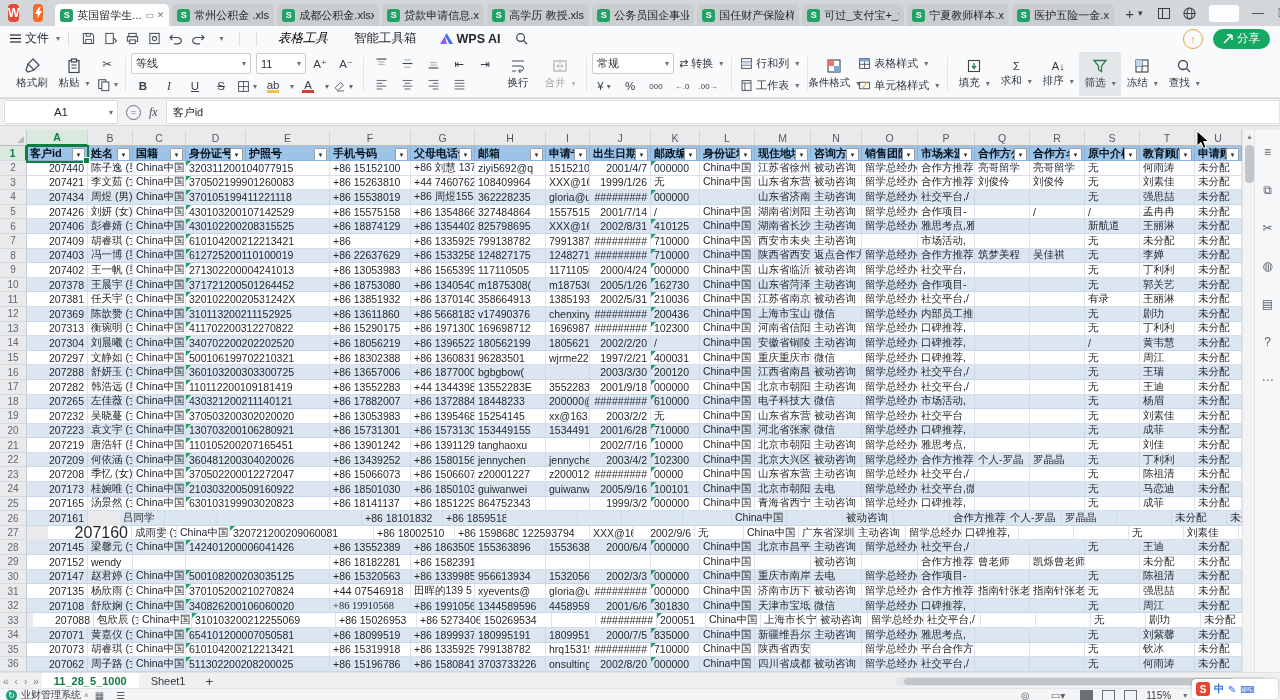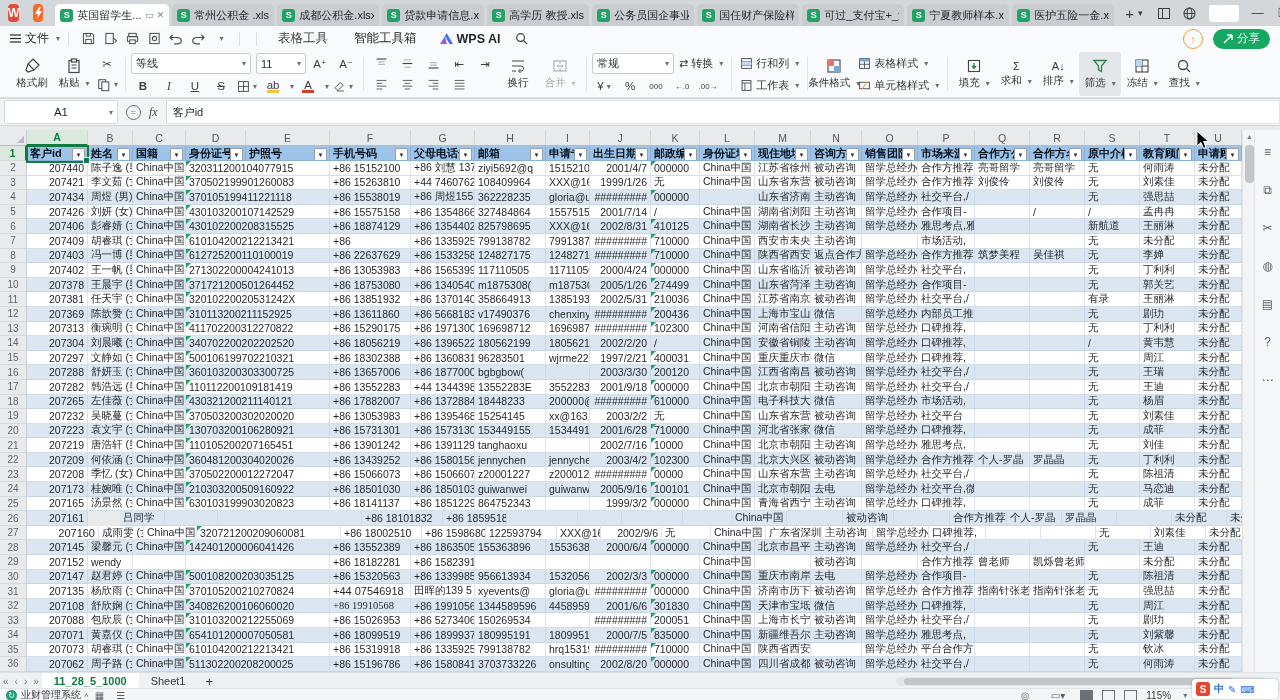--- a/index.html
+++ b/index.html
@@ -27,21 +27,21 @@
   #avatar{width:30px;height:17px;background:#fdfdfd;border-radius:3px;margin:0 6px;}
   
   #menubar{position:absolute;left:0;top:26px;width:1280px;height:25px;background:#f9fafb;
        border-bottom:1px solid #e6e8ea;display:flex;align-items:center;}
   .file-btn{display:flex;align-items:center;gap:4px;margin-left:10px;color:#24282d;font-size:12px;}
   .vsep{width:1px;height:14px;background:#dcdee0;margin:0 8px;}
   .qicon{width:22px;height:20px;display:flex;align-items:center;justify-content:center;color:#4a4f55;}
   .menuitem{padding:0 13px;font-size:12.5px;height:25px;line-height:24px;position:relative;color:#24282d;}
   .menuitem.active{color:#0e7c45;font-weight:bold;}
   .menuitem.active::after{content:"";position:absolute;left:12px;right:12px;bottom:0;height:2px;background:#0e7c45;}
-  .menuitem.ctx{color:#404040;}
+  .menuitem.ctx{color:#000000;font-style:italic;}
   .ai-item{display:flex;align-items:center;gap:4px;padding:0 10px;font-size:12.5px;font-weight:bold;color:#24282d;}
   #menu-right{margin-left:auto;display:flex;align-items:center;margin-right:10px;gap:10px;}
   .upg{width:18px;height:18px;border-radius:50%;border:1.4px solid #e8a33d;color:#e8a33d;
        display:flex;align-items:center;justify-content:center;font-size:11px;}
   .sharebtn{height:20px;padding:0 10px;border-radius:10px;background:#15a862;color:#fff;font-size:11.5px;
        display:flex;align-items:center;gap:4px;}
   
   #toolbar{position:absolute;left:0;top:51px;width:1280px;height:47px;background:#f9fafb;
        border-bottom:1px solid #dfe1e3;display:flex;align-items:center;padding-left:6px;box-sizing:border-box;}
   .tgroup{display:flex;align-items:center;height:44px;padding:0 5px;}
@@ -902,21 +902,21 @@
           <div class="rowhdr">10</div>
           <div class="c ar" style="width: 61px; font-size: 10.5px;">207378</div>
           <div class="c" style="width: 45px; font-size: 10.5px;">王晨宇 (男)</div>
           <div class="c" style="width: 53px; font-size: 10.5px;">China中国</div>
           <div class="c tri" style="width: 144px; font-size: 10.5px;">371721200501264452</div>
           <div class="c" style="width: 81px; font-size: 10.5px;">+86 18753080</div>
           <div class="c" style="width: 64px; font-size: 10.5px;">+86 1340540988</div>
           <div class="c" style="width: 71px; font-size: 10.5px;">m1875308(</div>
           <div class="c" style="width: 44px; font-size: 10.5px;">m1875308</div>
           <div class="c ar" style="width: 61px; font-size: 10.5px;">2005/1/26</div>
-          <div class="c tri" style="width: 49px; font-size: 10.5px;">274499</div>
+          <div class="c tri" style="width: 49px; font-size: 10.5px;">162730</div>
           <div class="c" style="width: 55px; font-size: 10.5px;">China中国</div>
           <div class="c" style="width: 56px; font-size: 10.5px;">山东省菏泽</div>
           <div class="c" style="width: 51px; font-size: 10.5px;">主动咨询</div>
           <div class="c" style="width: 56px; font-size: 10.5px;">留学总经办</div>
           <div class="c" style="width: 57px; font-size: 10.5px;">合作项目-</div>
           <div class="c" style="width: 55px; font-size: 10.5px;"></div>
           <div class="c" style="width: 55px; font-size: 10.5px;"></div>
           <div class="c" style="width: 55px; font-size: 10.5px;">无</div>
           <div class="c" style="width: 55px; font-size: 10.5px;">郭关艺</div>
           <div class="c" style="width: 47px; font-size: 10.5px;">未分配</div>
@@ -1284,21 +1284,21 @@
           <div class="c" style="width: 56px; font-size: 10.5px;"></div>
           <div class="c" style="width: 57px; font-size: 10.5px;">合作方推荐</div>
           <div class="c" style="width: 55px; font-size: 10.5px;">个人-罗晶</div>
           <div class="c" style="width: 55px; font-size: 10.5px;">罗晶晶</div>
           <div class="c" style="width: 55px; font-size: 10.5px;"></div>
           <div class="c" style="width: 55px; font-size: 10.5px;">未分配</div>
           <div class="c" style="width: 47px; font-size: 10.5px;">未分配</div>
         </div>
         <div class="sheetrow" style="height: 14.6px;">
           <div class="rowhdr">27</div>
-          <div class="c ar" style="width: 72px; font-size: 11px;">207160</div>
+          <div class="c ar" style="width: 84px; font-size: 16px; margin-left: 21px;">207160</div>
           <div class="c" style="width: 45px; font-size: 10.5px;">成雨雯 (女)</div>
           <div class="c" style="width: 53px; font-size: 10.5px;">China中国</div>
           <div class="c tri" style="width: 144px; font-size: 10.5px;">320721200209060081</div>
           <div class="c" style="width: 81px; font-size: 10.5px;">+86 18002510</div>
           <div class="c" style="width: 64px; font-size: 10.5px;">+86 1598680231</div>
           <div class="c" style="width: 71px; font-size: 10.5px;">122593794</div>
           <div class="c" style="width: 44px; font-size: 10.5px;">XXX@163.</div>
           <div class="c ar" style="width: 61px; font-size: 10.5px;">2002/9/6</div>
           <div class="c" style="width: 49px; font-size: 10.5px;">无</div>
           <div class="c" style="width: 55px; font-size: 10.5px;">China中国</div>
@@ -1422,21 +1422,21 @@
           <div class="c" style="width: 56px; font-size: 10.5px;">留学总经办</div>
           <div class="c" style="width: 57px; font-size: 10.5px;">口碑推荐,</div>
           <div class="c" style="width: 55px; font-size: 10.5px;"></div>
           <div class="c" style="width: 55px; font-size: 10.5px;"></div>
           <div class="c" style="width: 55px; font-size: 10.5px;">无</div>
           <div class="c" style="width: 55px; font-size: 10.5px;">周江</div>
           <div class="c" style="width: 47px; font-size: 10.5px;">未分配</div>
         </div>
         <div class="sheetrow" style="height: 14.6px;">
           <div class="rowhdr">33</div>
-          <div class="c ar" style="width: 61px; font-size: 10.5px;">207088</div>
+          <div class="c ar" style="width: 61px; font-size: 10.5px; margin-left: 6px;">207088</div>
           <div class="c" style="width: 45px; font-size: 10.5px;">包欣辰 (女)</div>
           <div class="c" style="width: 53px; font-size: 10.5px;">China中国</div>
           <div class="c tri" style="width: 144px; font-size: 10.5px;">310103200212255069</div>
           <div class="c" style="width: 81px; font-size: 10.5px;">+86 15026953</div>
           <div class="c" style="width: 64px; font-size: 10.5px;">+86 52734062</div>
           <div class="c" style="width: 71px; font-size: 10.5px;">150269534</div>
           <div class="c" style="width: 44px; font-size: 10.5px;"></div>
           <div class="c ar" style="width: 61px; font-size: 10.5px;">#########</div>
           <div class="c tri" style="width: 49px; font-size: 10.5px;">200051</div>
           <div class="c" style="width: 55px; font-size: 10.5px;">China中国</div>

